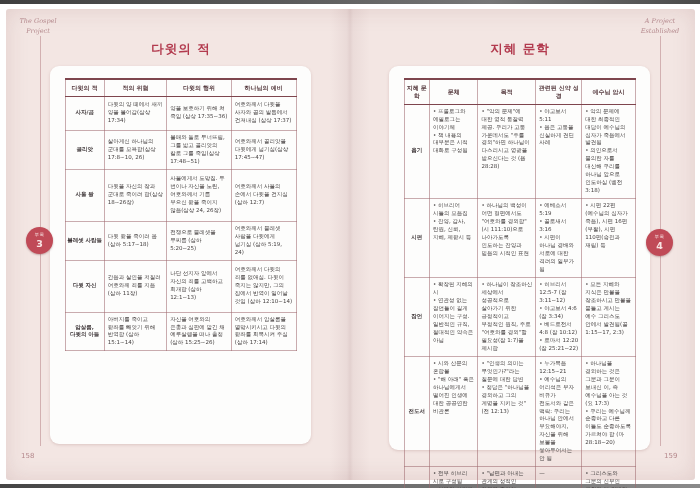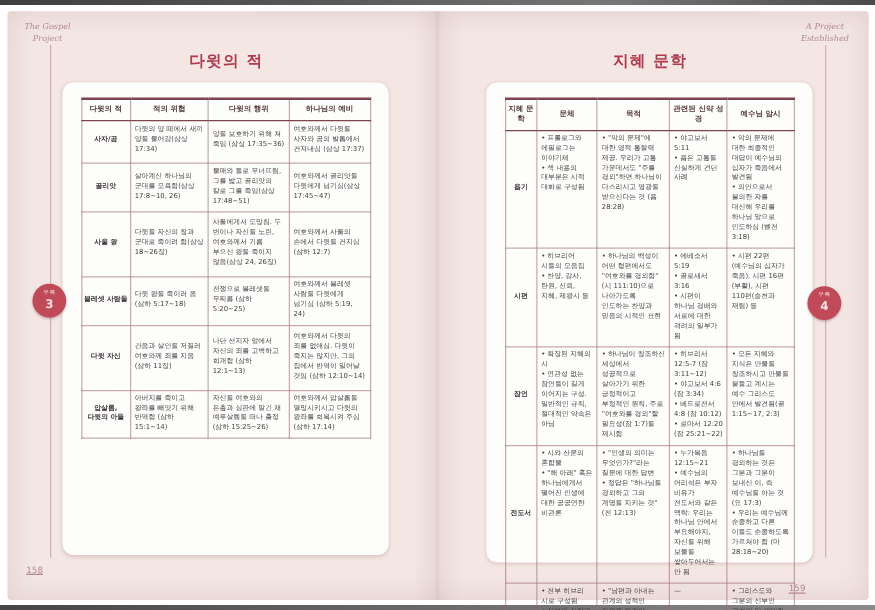--- a/index.html
+++ b/index.html
@@ -27,23 +27,23 @@
   table.apx td.rowlabel{text-align:center;font-weight:bold;color:#3b3335;padding:2px 1px;}
   table.right-t td{vertical-align:top;}
   table.right-t td.rowlabel{vertical-align:middle;}
   tr.lr1{height:34px;} tr.lr2{height:36px;} tr.lr3{height:52px;} tr.lr4{height:34px;} tr.lr5{height:52px;} tr.lr6{height:38px;}
   tr.rr1{height:70px;} tr.rr2{height:58px;} tr.rr3{height:66px;} tr.rr4{height:76px;} tr.rr5{height:52px;}
   .tab{position:absolute;width:27px;height:27px;border-radius:50%;background:#c04a57;color:#f7e3e2;display:flex;flex-direction:column;align-items:center;justify-content:center;line-height:1;box-shadow:0 1px 2px rgba(120,60,65,0.4);}
   .tab-left{left:26px;top:227px;}
   .tab-right{left:646px;top:229px;}
   .tab .tab-word{font-size:4.5px;letter-spacing:0.5px;}
   .tab .tab-num{font-size:9.5px;font-weight:bold;margin-top:1px;}
-  .pagenum{position:absolute;top:452px;font-size:7px;color:#b5888c;text-decoration:underline;}
+  .pagenum{position:absolute;top:452px;font-size:7px;color:#b5888c;}
   .pn-left{left:21px;}
-  .pn-right{left:631px;margin-top:15px;}
+  .pn-right{left:664px;}
 </style>
 </head>
 <body>
 
 <div class="photo">
   <div class="edge-top"></div>
   <div class="edge-bottom"></div>
   <div class="spread"></div>
   <div class="gutter"></div>
 

